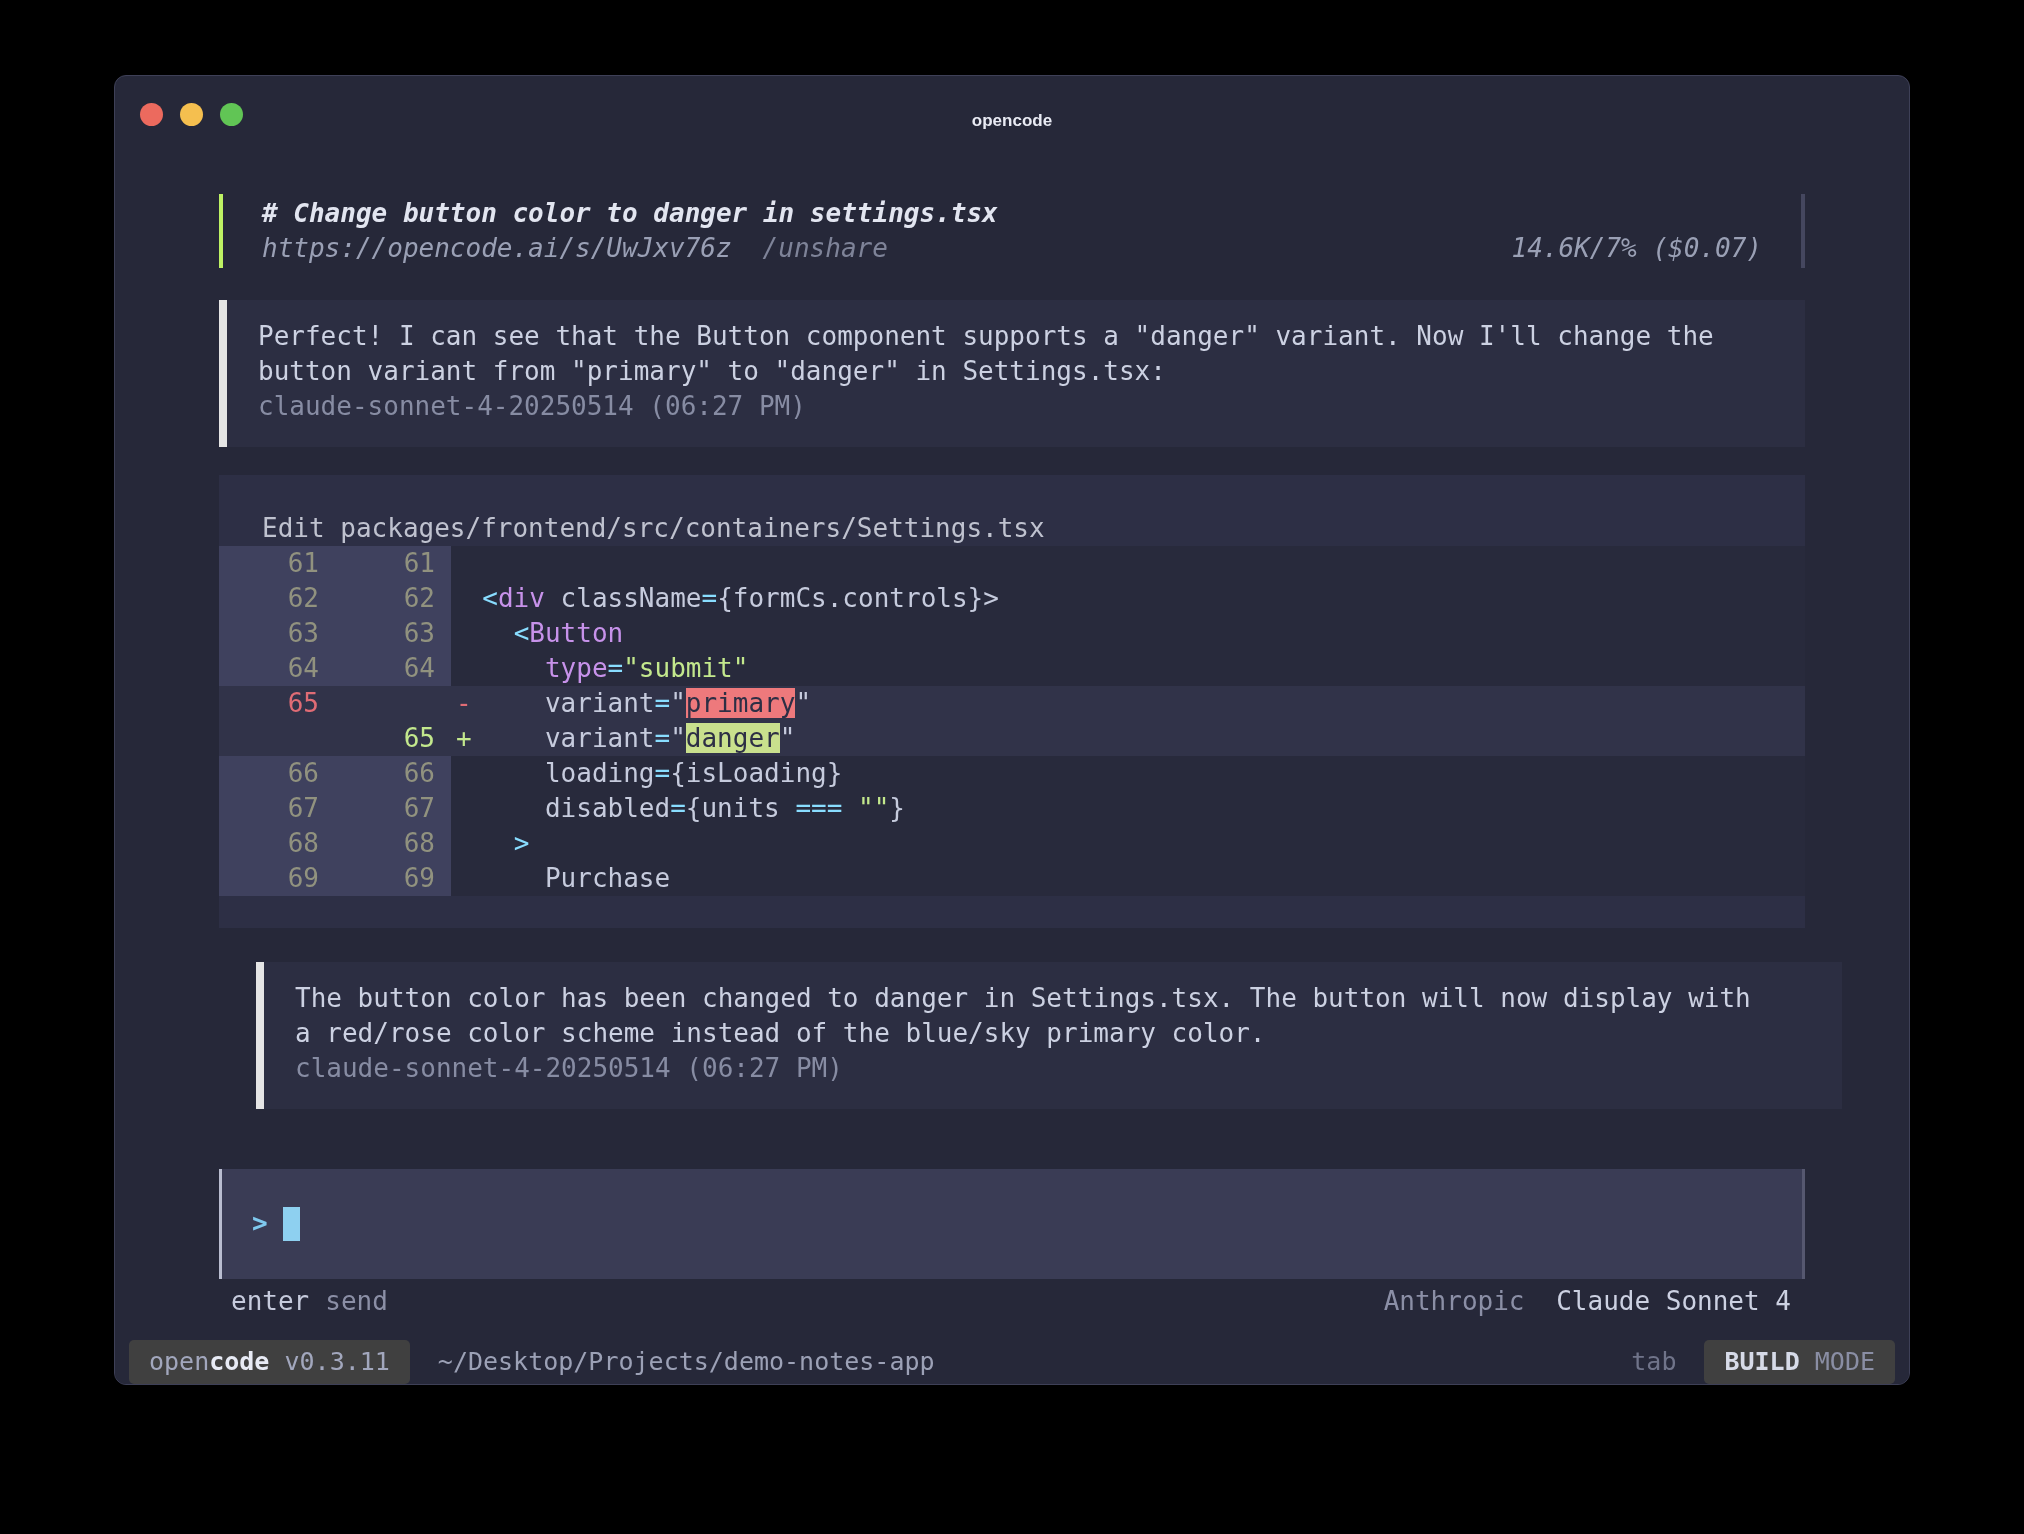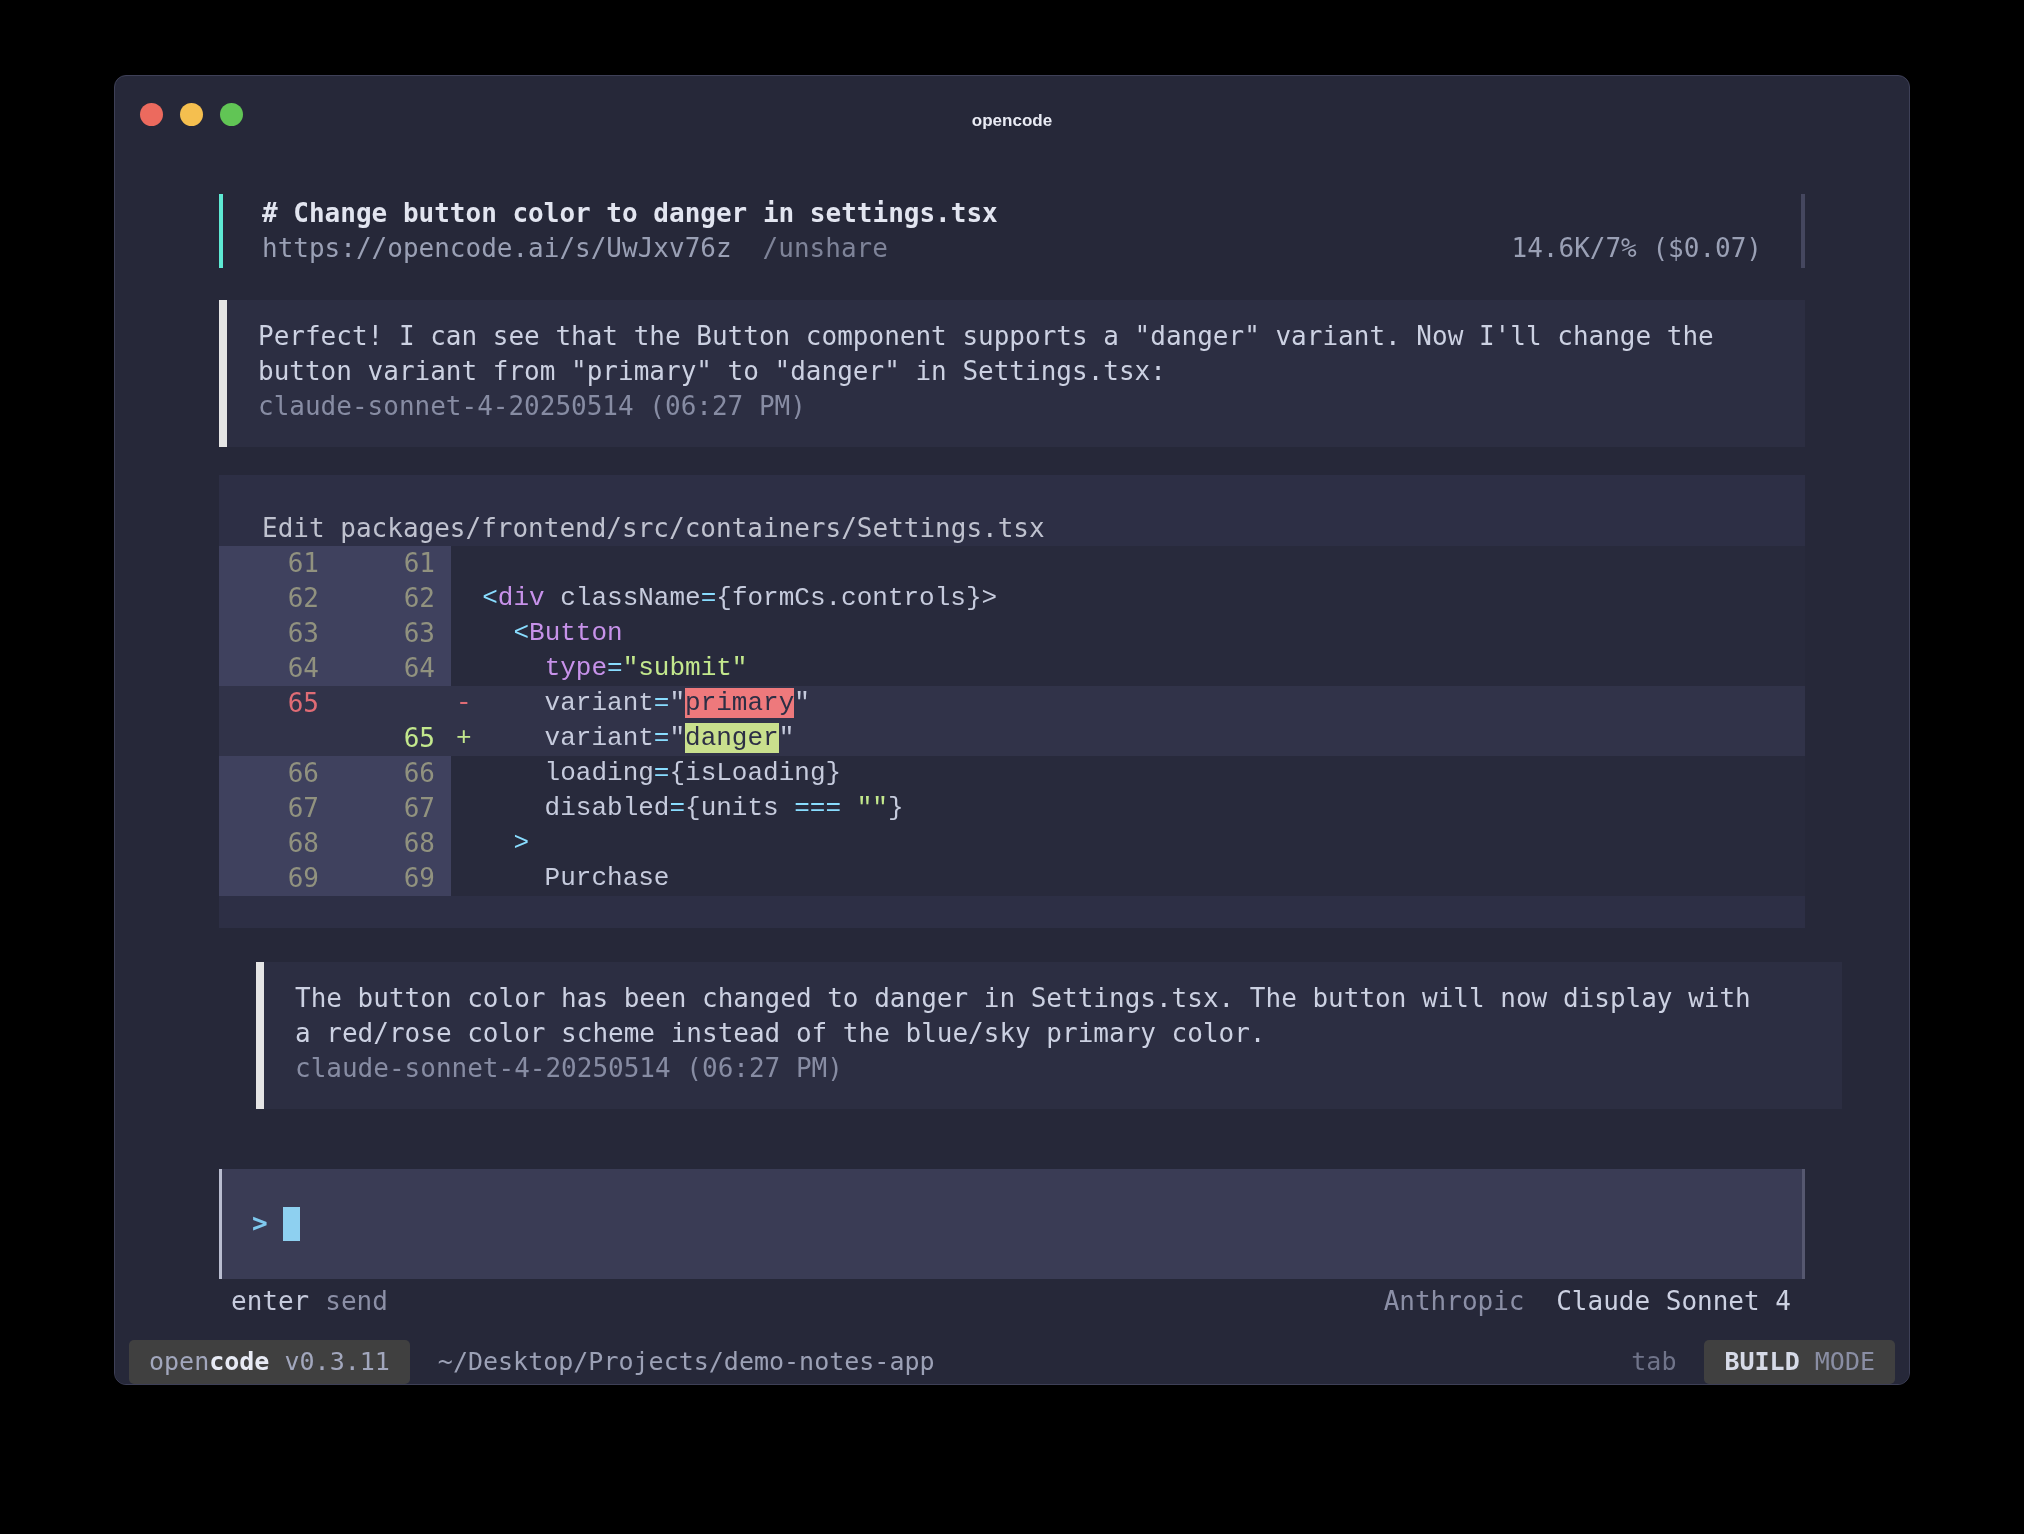--- a/index.html
+++ b/index.html
@@ -26,22 +26,23 @@
     font-size:17px; color:#e9ebf4;
   }
 
   
   .block { position:absolute; left:104px; width:1586px; }
   .mono  { font-size:26px; line-height:35px; }
 
   
   .session {
     top:118px; height:74px;
-    border-left:4px solid #5eead4; border-right:4px solid #45475f;
+    border-left:4px solid #bef264; border-right:4px solid #45475f;
     padding:2px 39px 0 39px;
+    font-style:italic;
   }
   .session-title { font-weight:bold; color:#e2e5f0; white-space:pre; }
   .session-sub { display:flex; }
   .session-url { color:#9aa0b5; }
   .session-share { color:#7e8398; margin-left:31px; }
   .session-usage { margin-left:auto; color:#9aa0b5; }
 
   
   .message {
     background:#2c2e42; border-left:8px solid #e5e5e5;
@@ -60,21 +61,21 @@
   .diff { }
   .diff-row { display:flex; height:35px; background:#282a3c; }
   .diff-row .gut {
     width:116px; flex:0 0 116px; text-align:right; padding-right:16px;
     color:#91927f; background:#3f415e;
   }
   .diff-row.del, .diff-row.add { background:#313349; }
   .diff-row.del .gut, .diff-row.add .gut { background:transparent; }
   .diff-row.del .gut.old { color:#e06c75; }
   .diff-row.add .gut.new { color:#c3e88d; }
-  .code-cell { position:relative; flex:1; white-space:pre;font-family:Liberation Mono, monospace; }
+  .code-cell { position:relative; flex:1; white-space:pre; }
   .marker { position:absolute; left:5px; top:0; }
   .marker.del { color:#e06c75; }
   .marker.add { color:#c3e88d; }
   .tk-code { color:#c6cbdd; }
   .tk-punc { color:#89ddff; }
   .tk-tag  { color:#c792ea; }
   .tk-str  { color:#c3e88d; }
   .tk-hl-del { background:#ee797c; color:#2d2f45; }
   .tk-hl-add { background:#c9e08d; color:#2d2f45; }
 

